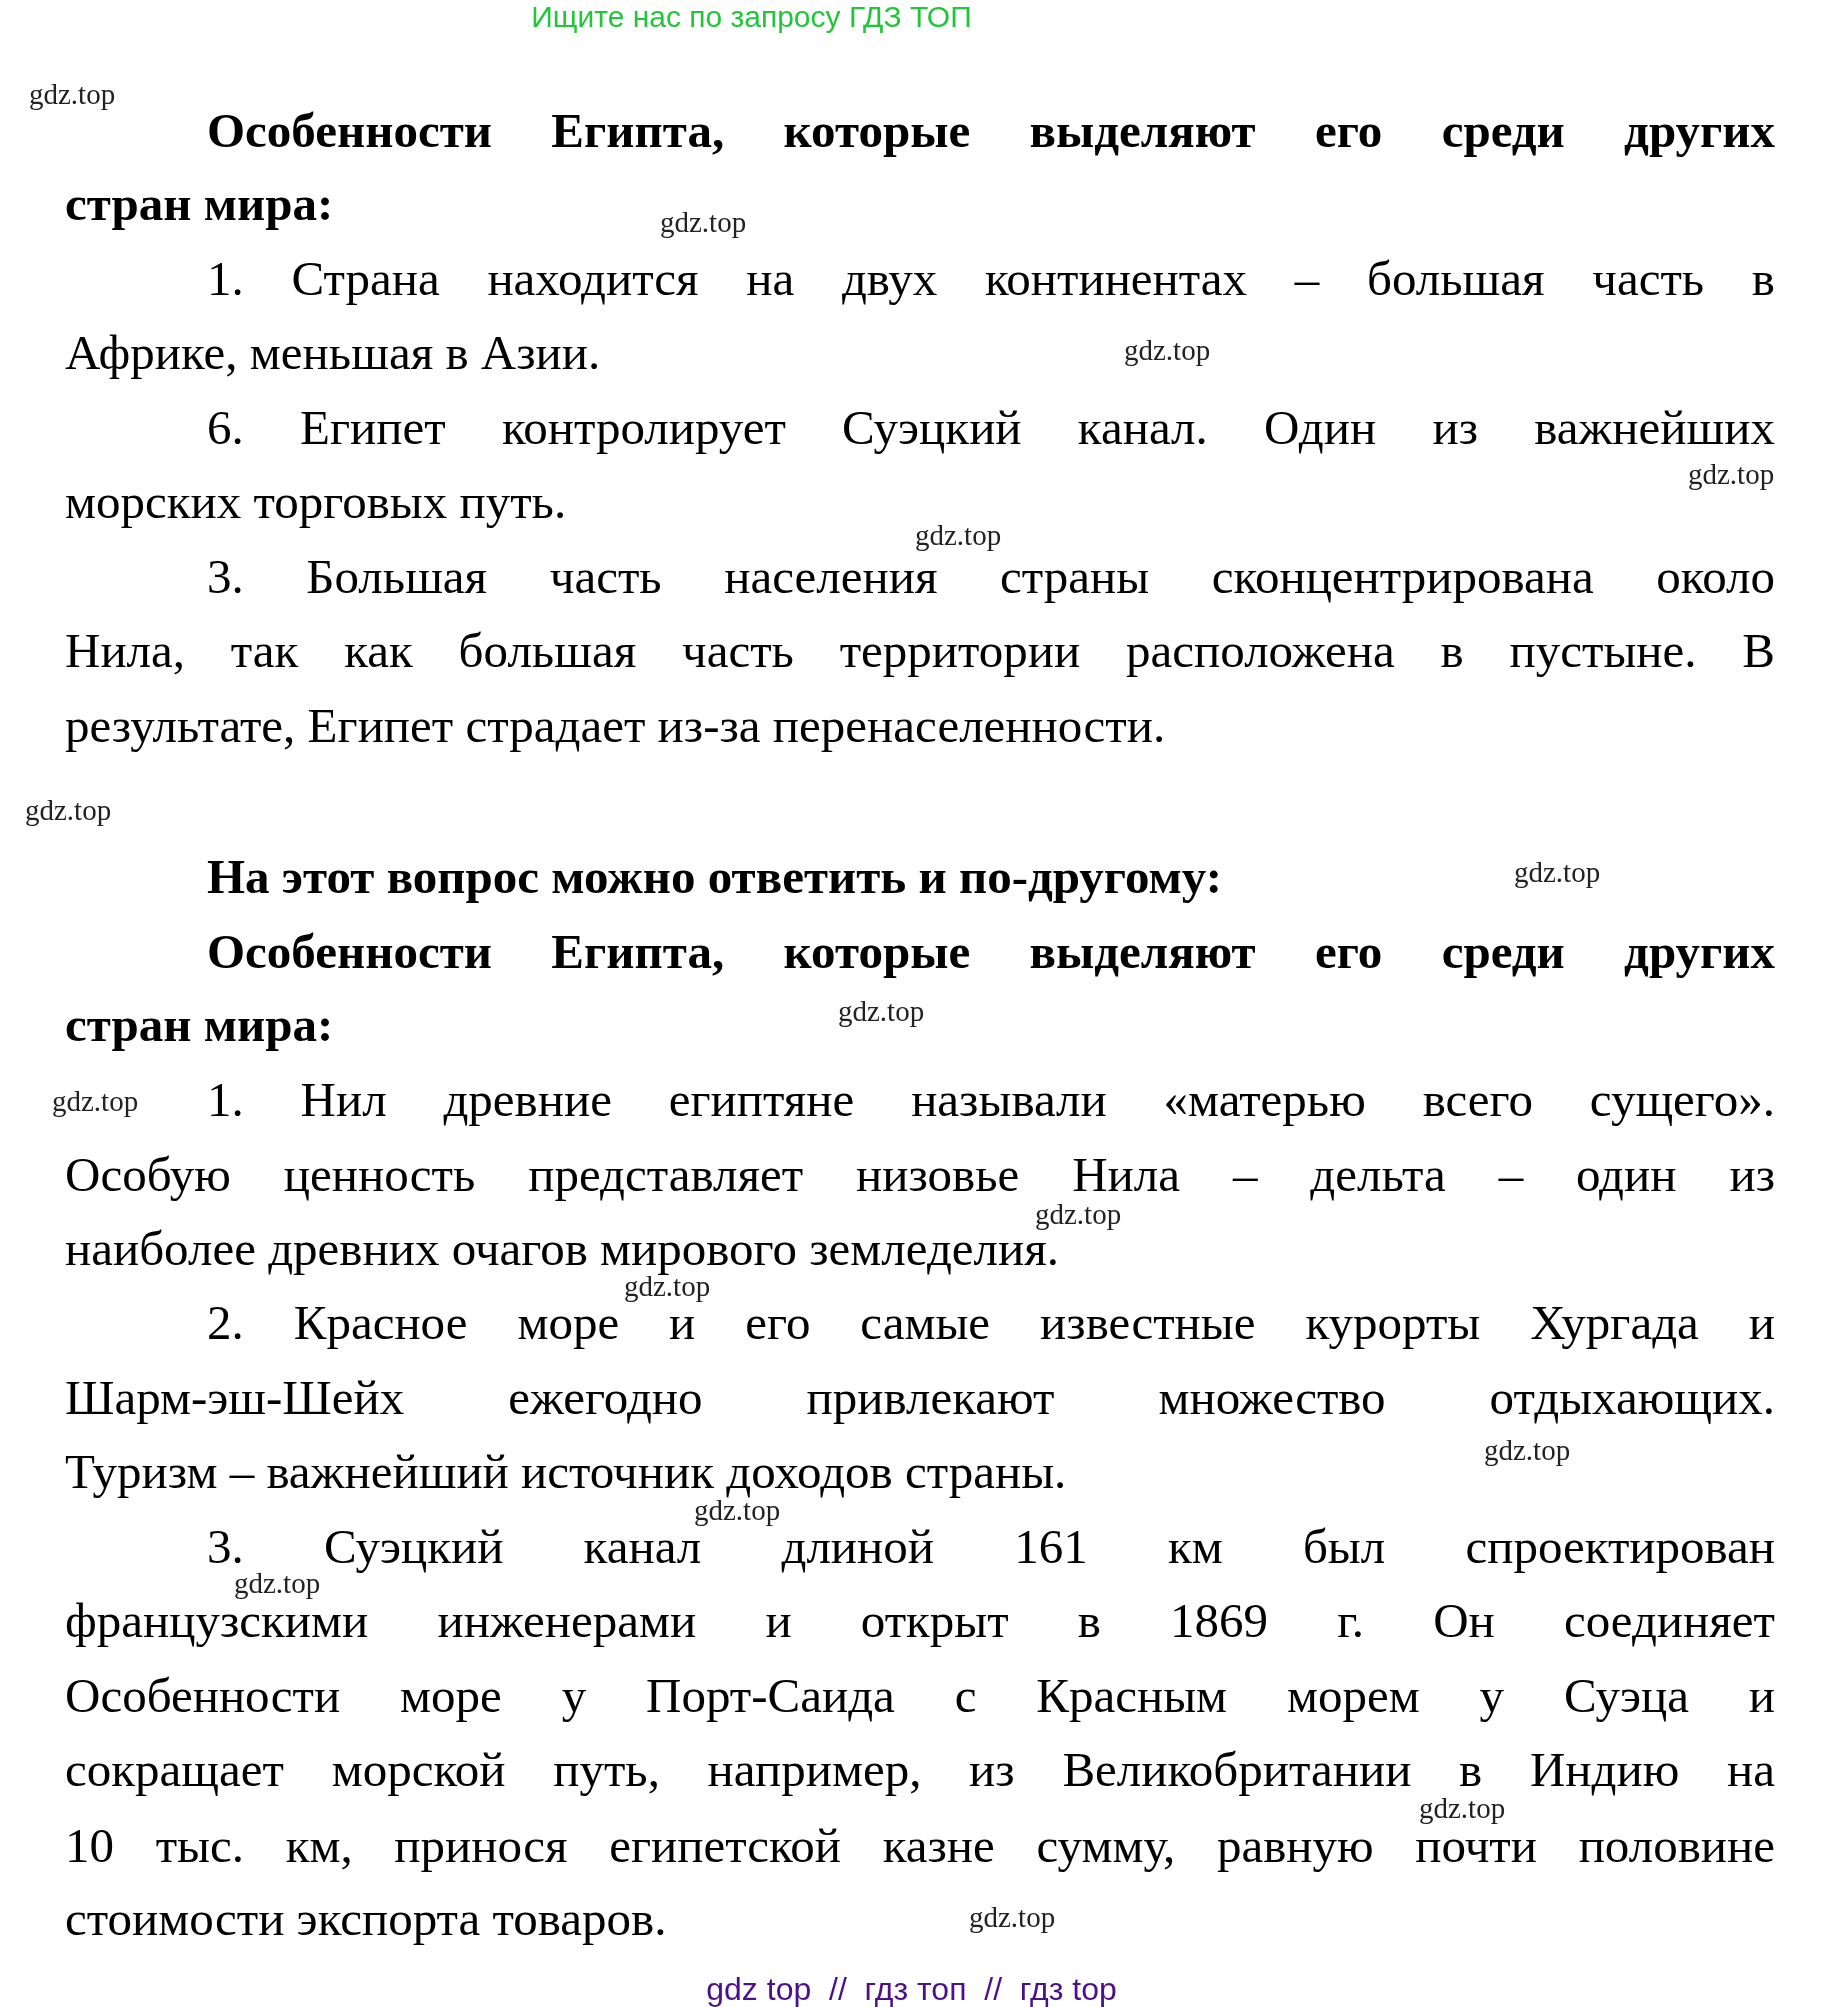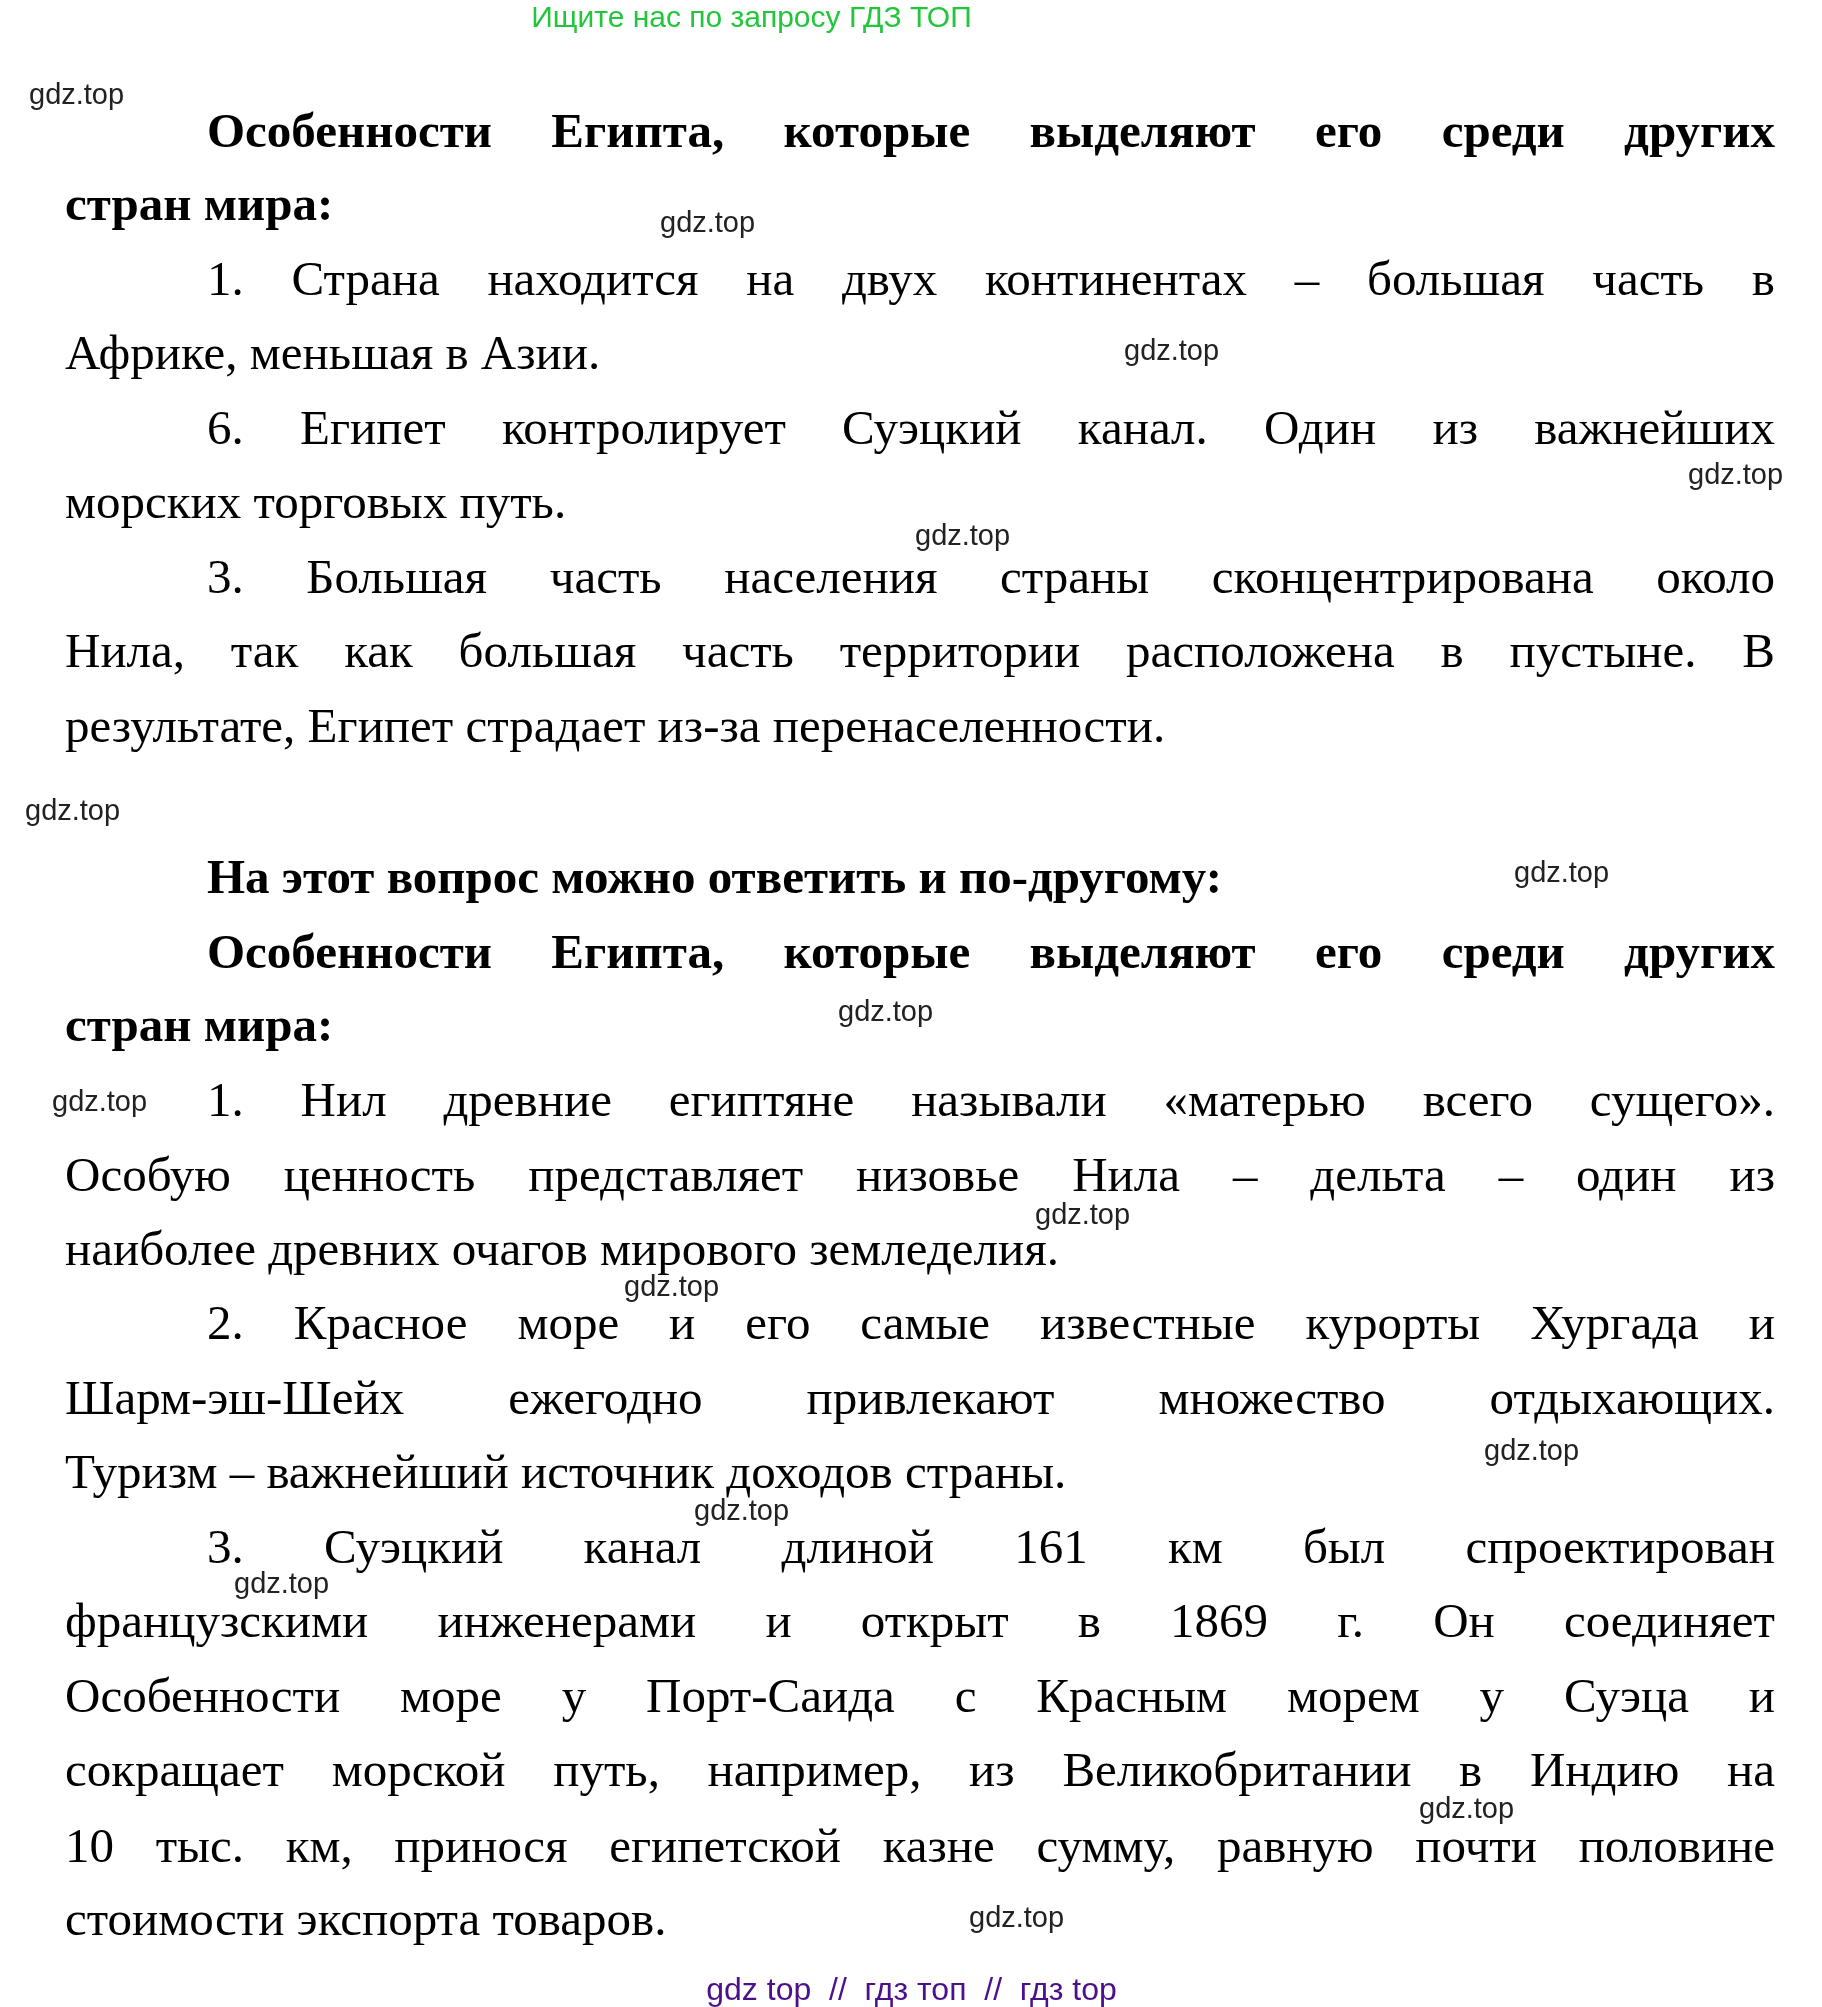--- a/index.html
+++ b/index.html
@@ -12,21 +12,21 @@
   .line {
     position: absolute; left: 65px; width: 1710px; height: 75px;
     font-family: "Liberation Serif", serif; font-size: 49px; line-height: 75px;
     color: #000; white-space: nowrap;
     text-align: justify; text-align-last: justify;
   }
   .line.indent { left: 207px; width: 1568px; }
   .line.last { text-align: right; text-align-last: left; }
   .line.bold { font-weight: bold; }
   .wm {
-    position: absolute; font-family: Liberation Sans, sans-serif; font-size: 29px;
+    position: absolute; font-family: Liberation Serif, serif; font-size: 29px;
     line-height: 32.5px; color: #222; white-space: nowrap;
   }
   .footer {
     position: absolute; top: 1971px; left: 0; width: 1823px; text-align: center;
     font-family: "Liberation Sans", sans-serif; font-size: 32px; line-height: 36px;
     color: #4b118a; white-space: pre;
   }
 </style>
 </head>
 <body>

